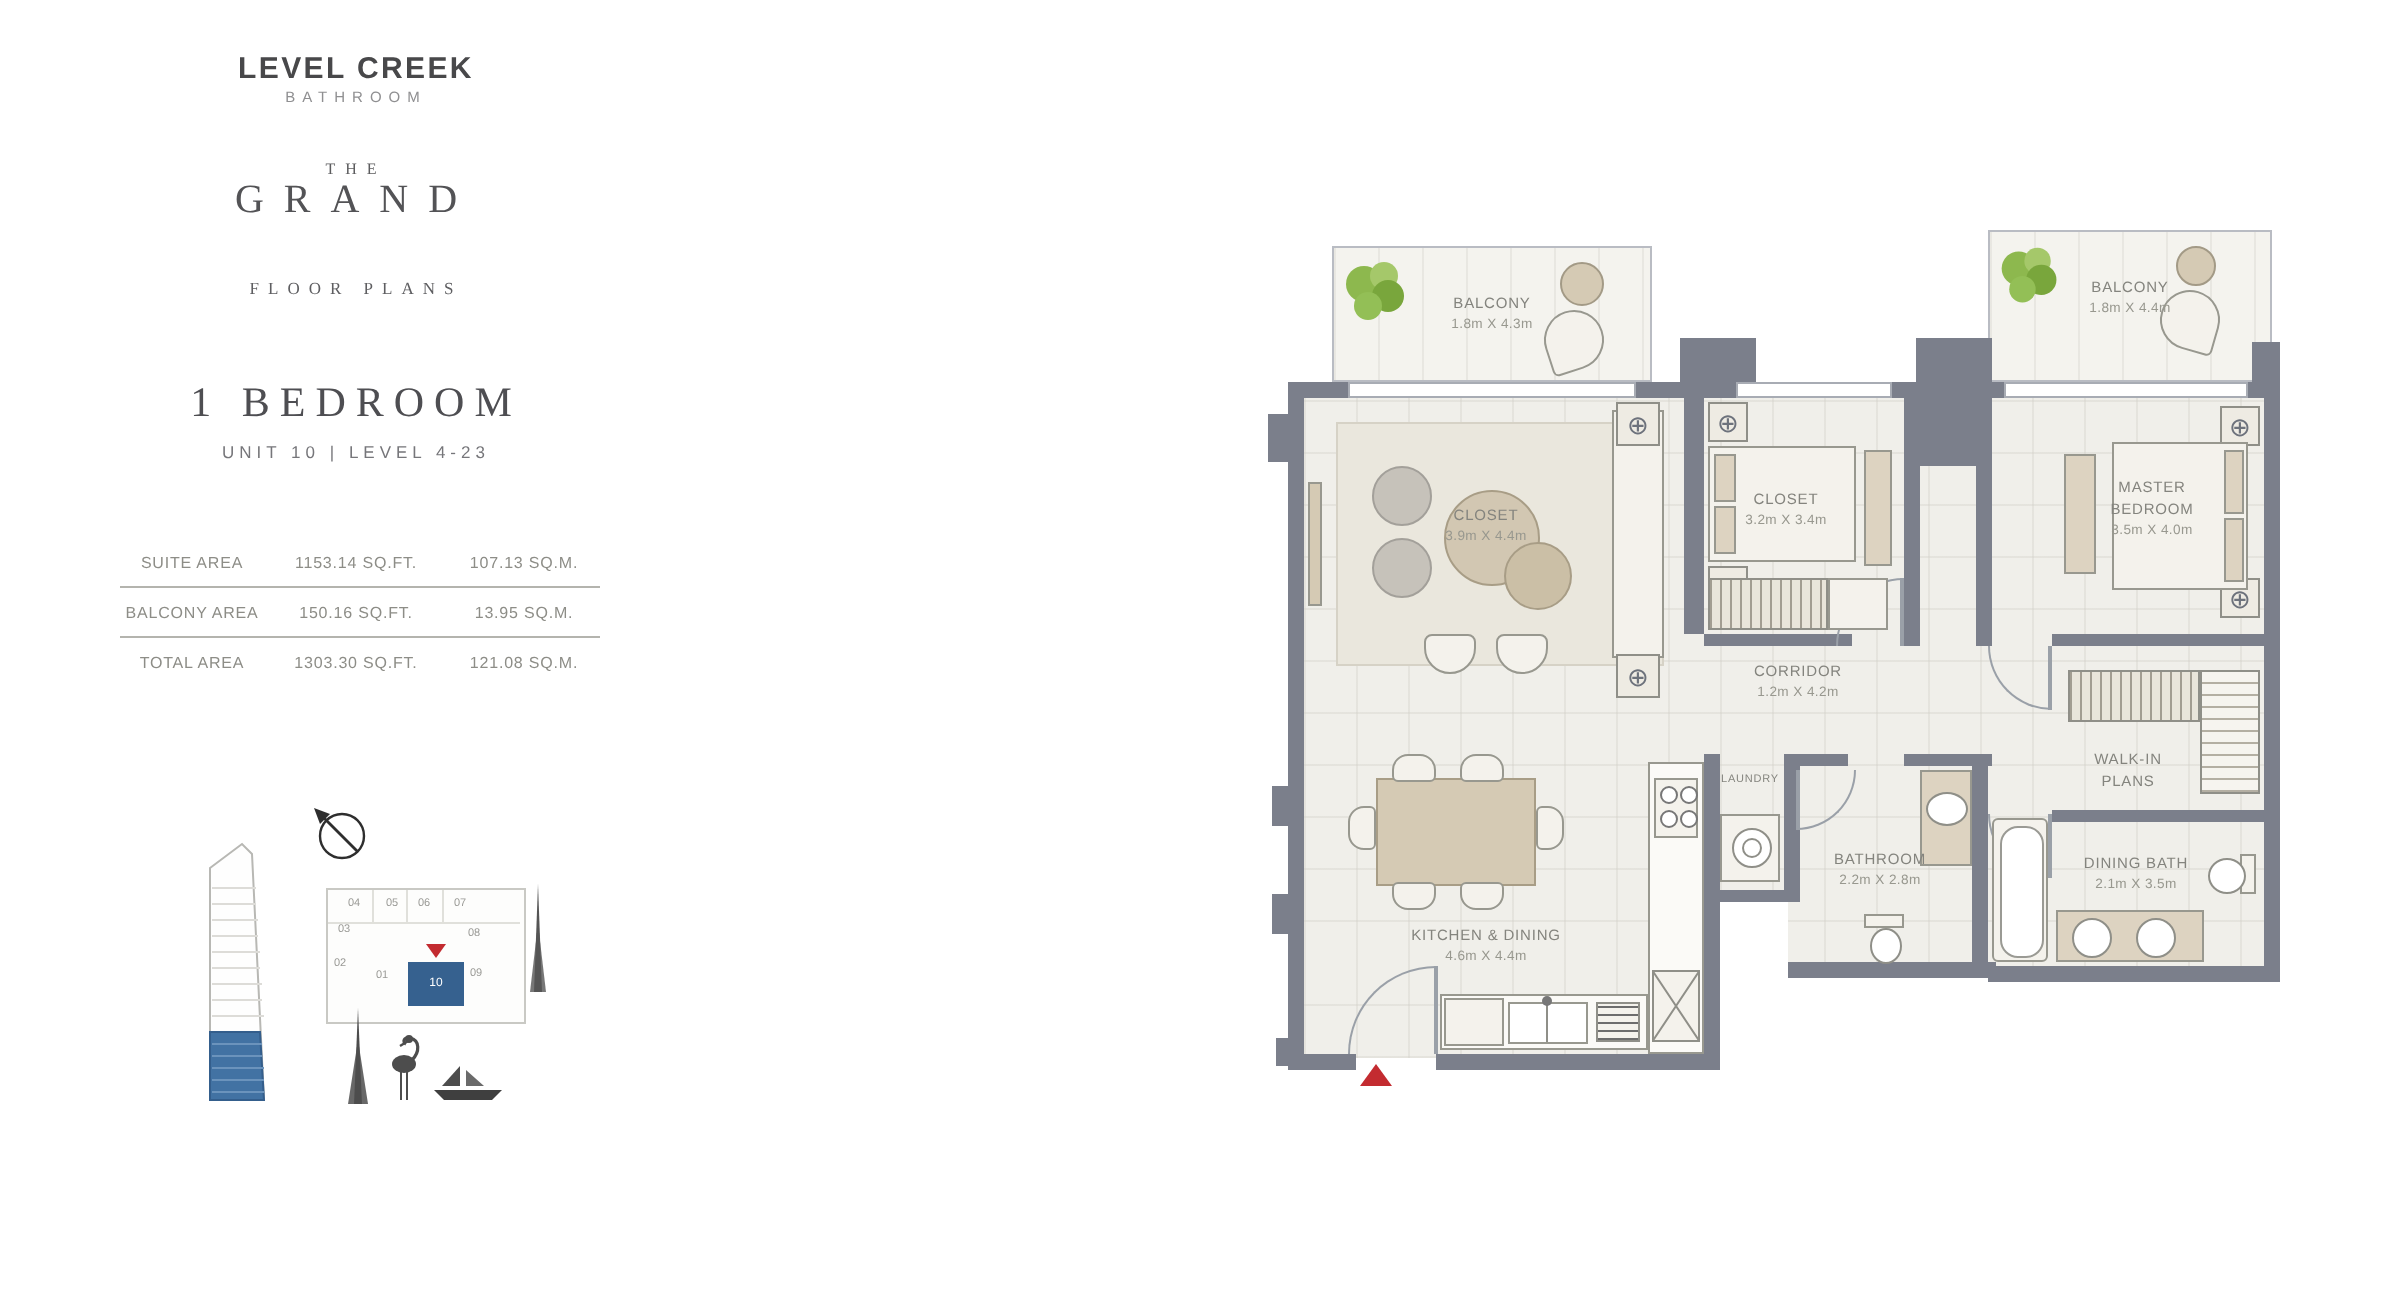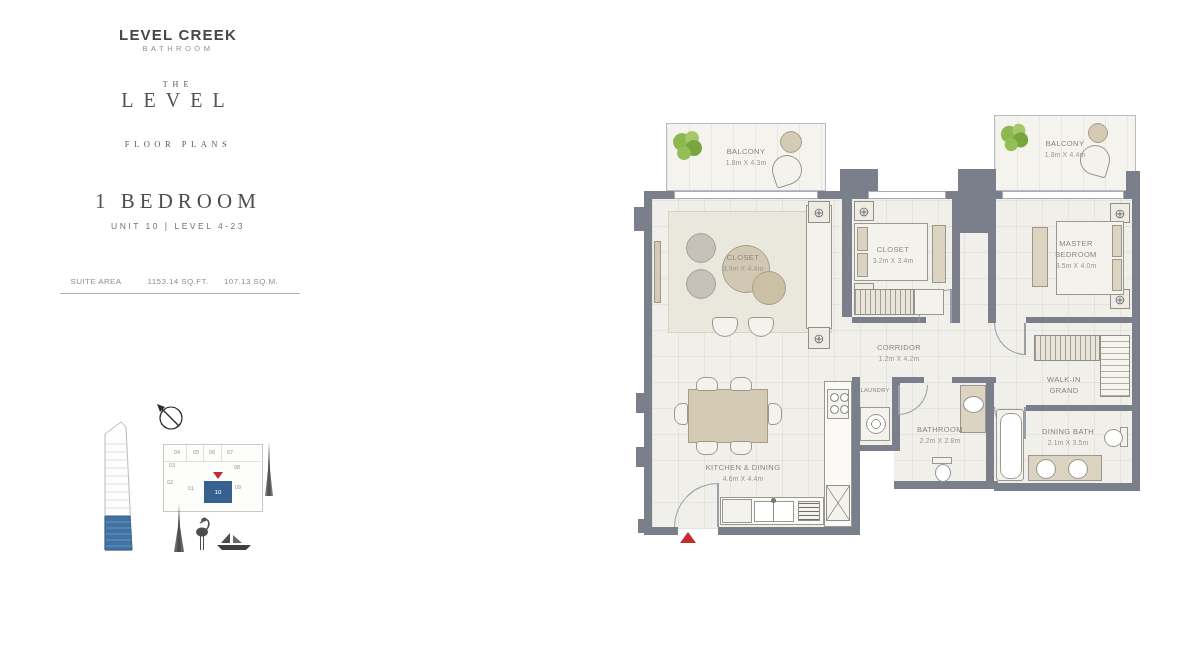--- a/index.html
+++ b/index.html
@@ -9,21 +9,21 @@
   .brand-name{position:absolute;left:68px;top:26px;width:220px;text-align:center;font-size:15px;letter-spacing:1.2px;color:#48484a;font-weight:bold}
   .brand-sub{position:absolute;left:68px;top:44px;width:220px;text-align:center;font-size:7.5px;letter-spacing:3.5px;color:#8f8f91}
   .logo-the{position:absolute;left:68px;top:80px;width:220px;text-align:center;font-family:"Liberation Serif",serif;font-size:8px;letter-spacing:5px;color:#5c5c5e}
   .logo-grand{position:absolute;left:68px;top:89px;width:220px;text-align:center;font-family:"Liberation Serif",serif;font-size:20px;letter-spacing:10px;color:#535356}
   .tagline{position:absolute;left:68px;top:139px;width:220px;text-align:center;font-family:"Liberation Serif",serif;font-size:8.5px;letter-spacing:4.5px;color:#5e5e61}
   .unit-title{position:absolute;left:68px;top:189px;width:220px;text-align:center;font-family:"Liberation Serif",serif;font-size:21px;letter-spacing:5px;color:#4e4e52}
   .unit-sub{position:absolute;left:68px;top:221px;width:220px;text-align:center;font-size:8.5px;letter-spacing:2.5px;color:#76767a}
   .area-table{position:absolute;left:60px;top:269px;width:240px;font-size:8px;letter-spacing:.4px;color:#8d8d87}
   .area-row{display:flex;align-items:center;height:24px}
   .area-row.sep{border-bottom:1px solid #b4b4ae}
-  .c1{width:72px;text-align:center}.c2{width:92px;text-align:center}.c3{width:76px;}
+  .c1{width:72px;text-align:center}.c2{width:92px;text-align:center}.c3{width:76px;text-align:center}
   
   .plate{position:absolute;left:163px;top:444px;width:98px;height:66px;background:#fdfdfc;border:1px solid #c9c9c4}
   .pline{position:absolute;background:#e0e0db}
   .ulabel{position:absolute;width:14px;text-align:center;font-size:5.5px;color:#9a9a96}
   .u10{position:absolute;left:204px;top:481px;width:28px;height:22px;background:#36618f;color:#fff;font-size:6px;display:flex;align-items:center;justify-content:center}
   .tri-down{position:absolute;width:0;height:0;border-left:5px solid transparent;border-right:5px solid transparent;border-top:7px solid #c32b30}
   .tri-up{position:absolute;width:0;height:0;border-left:8px solid transparent;border-right:8px solid transparent;border-bottom:11px solid #c32b30}
   
   #fp{position:absolute;left:630px;top:95px;width:560px;height:465px}
   .wall{position:absolute;background:#7b7f8b}
@@ -42,30 +42,40 @@
   .grille{position:absolute;background:#f4f2ec;background-image:repeating-linear-gradient(0deg,#6d6d6d 0 1px,transparent 1px 4px);border:1px solid #8f8f88;box-sizing:border-box}
   .arc{position:absolute;border-top:1px solid #9aa0a8;border-left:1px solid #9aa0a8;border-top-left-radius:100% 100%;box-sizing:border-box}
   .leaf{position:absolute;background:#9aa0a8}
 </style>
 </head>
 <body>
 
 <div class="brand-name">LEVEL CREEK</div>
 <div class="brand-sub">BATHROOM</div>
 <div class="logo-the">THE</div>
-<div class="logo-grand">LEVEL</div>
+<div class="logo-grand">GRAND</div>
 <div class="tagline">FLOOR PLANS</div>
 <div class="unit-title">1 BEDROOM</div>
 <div class="unit-sub">UNIT 10 | LEVEL 4-23</div>
 
 <div class="area-table">
   <div class="area-row sep">
     <div class="c1">SUITE AREA</div>
     <div class="c2">1153.14 SQ.FT.</div>
     <div class="c3">107.13 SQ.M.</div>
+  </div>
+  <div class="area-row sep">
+    <div class="c1">BALCONY AREA</div>
+    <div class="c2">150.16 SQ.FT.</div>
+    <div class="c3">13.95 SQ.M.</div>
+  </div>
+  <div class="area-row">
+    <div class="c1">TOTAL AREA</div>
+    <div class="c2">1303.30 SQ.FT.</div>
+    <div class="c3">121.08 SQ.M.</div>
   </div>
 </div>
 
 <svg class="abs" style="left:102px;top:420px" width="34" height="132" viewBox="0 0 34 132">
   <polygon points="3,14 19,2 24,7 30,130 3,130" fill="#fefefe" stroke="#b8b8b4" stroke-width="1"></polygon>
   <path d="M4,24h22M4,32h22M4,40h23M4,48h23M4,56h24M4,64h24M4,72h25M4,80h25M4,88h26" stroke="#dddcd8" stroke-width="1" fill="none"></path>
   <polygon points="3,96 28,96 30,130 3,130" fill="#4272a3" stroke="#345e8c" stroke-width="1"></polygon>
   <path d="M4,102h25M4,108h25M4,114h26M4,120h26M4,126h26" stroke="#6b93bc" stroke-width="1" fill="none"></path>
 </svg>
 
@@ -227,29 +237,29 @@
   <div class="fanbox" style="left:480px;top:194px;width:20px;height:20px"></div>
   <div class="furn" style="left:426px;top:126px;width:68px;height:74px"></div>
   <div class="furn tanl" style="left:482px;top:130px;width:10px;height:32px"></div>
   <div class="furn tanl" style="left:482px;top:164px;width:10px;height:32px"></div>
   <div class="furn tanl" style="left:402px;top:132px;width:16px;height:60px"></div>
   <div class="rlabel" style="left:414px;top:144px;width:64px">
     <div>MASTER BEDROOM</div>
     <div class="dims">3.5m X 4.0m</div>
   </div>
 
-  <div class="rlabel" style="left:222px;top:248px;width:94px">
+  <div class="rlabel" style="left:222px;top:236px;width:94px">
     <div>CORRIDOR</div>
     <div class="dims">1.2m X 4.2m</div>
   </div>
 
   <div class="hatchv" style="left:404px;top:240px;width:66px;height:26px"></div>
   <div class="hatchh" style="left:470px;top:240px;width:30px;height:62px"></div>
   <div class="rlabel" style="left:406px;top:280px;width:56px">
-    <div>WALK-IN GRAND</div>
+    <div>WALK-IN PLANS</div>
   </div>
 
   <div class="rlabel" style="left:224px;top:292px;width:42px;font-size:5.5px">
     <div>LAUNDRY</div>
   </div>
   <div class="furn" style="left:230px;top:312px;width:30px;height:34px"></div>
   <div class="abs circ" style="left:236px;top:319px;width:18px;height:18px;border:1px solid #8f8f88;background:#fff"></div>
   <div class="abs circ" style="left:241px;top:324px;width:8px;height:8px;border:1px solid #8f8f88"></div>
 
   <div class="furn tanl" style="left:330px;top:290px;width:26px;height:48px"></div>

